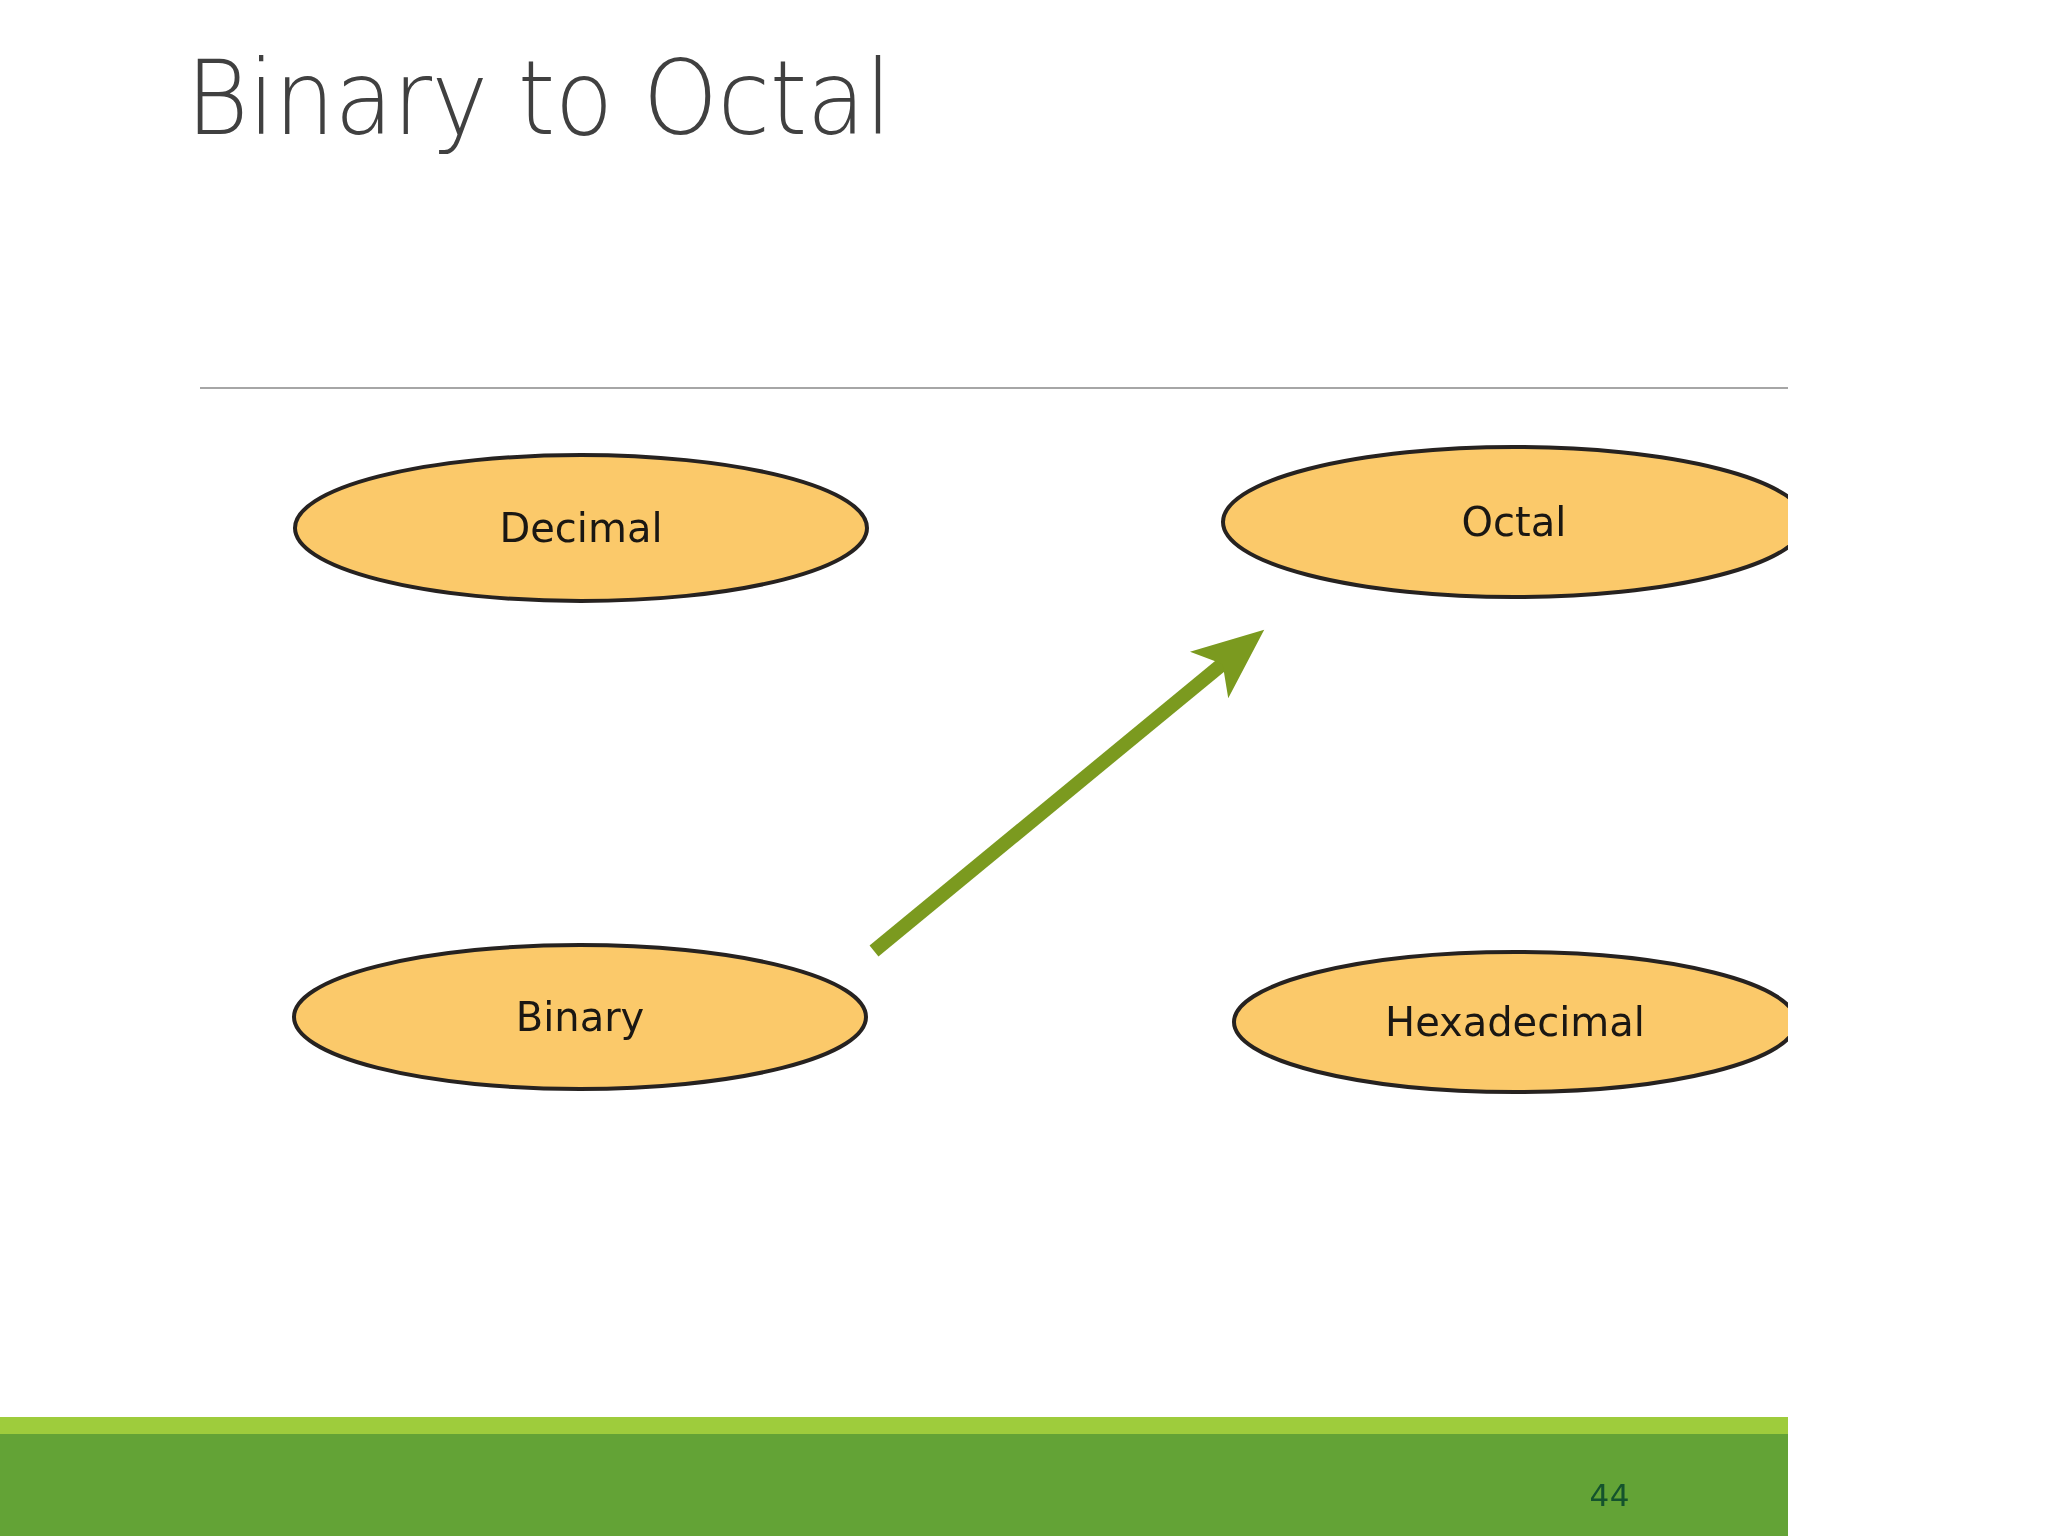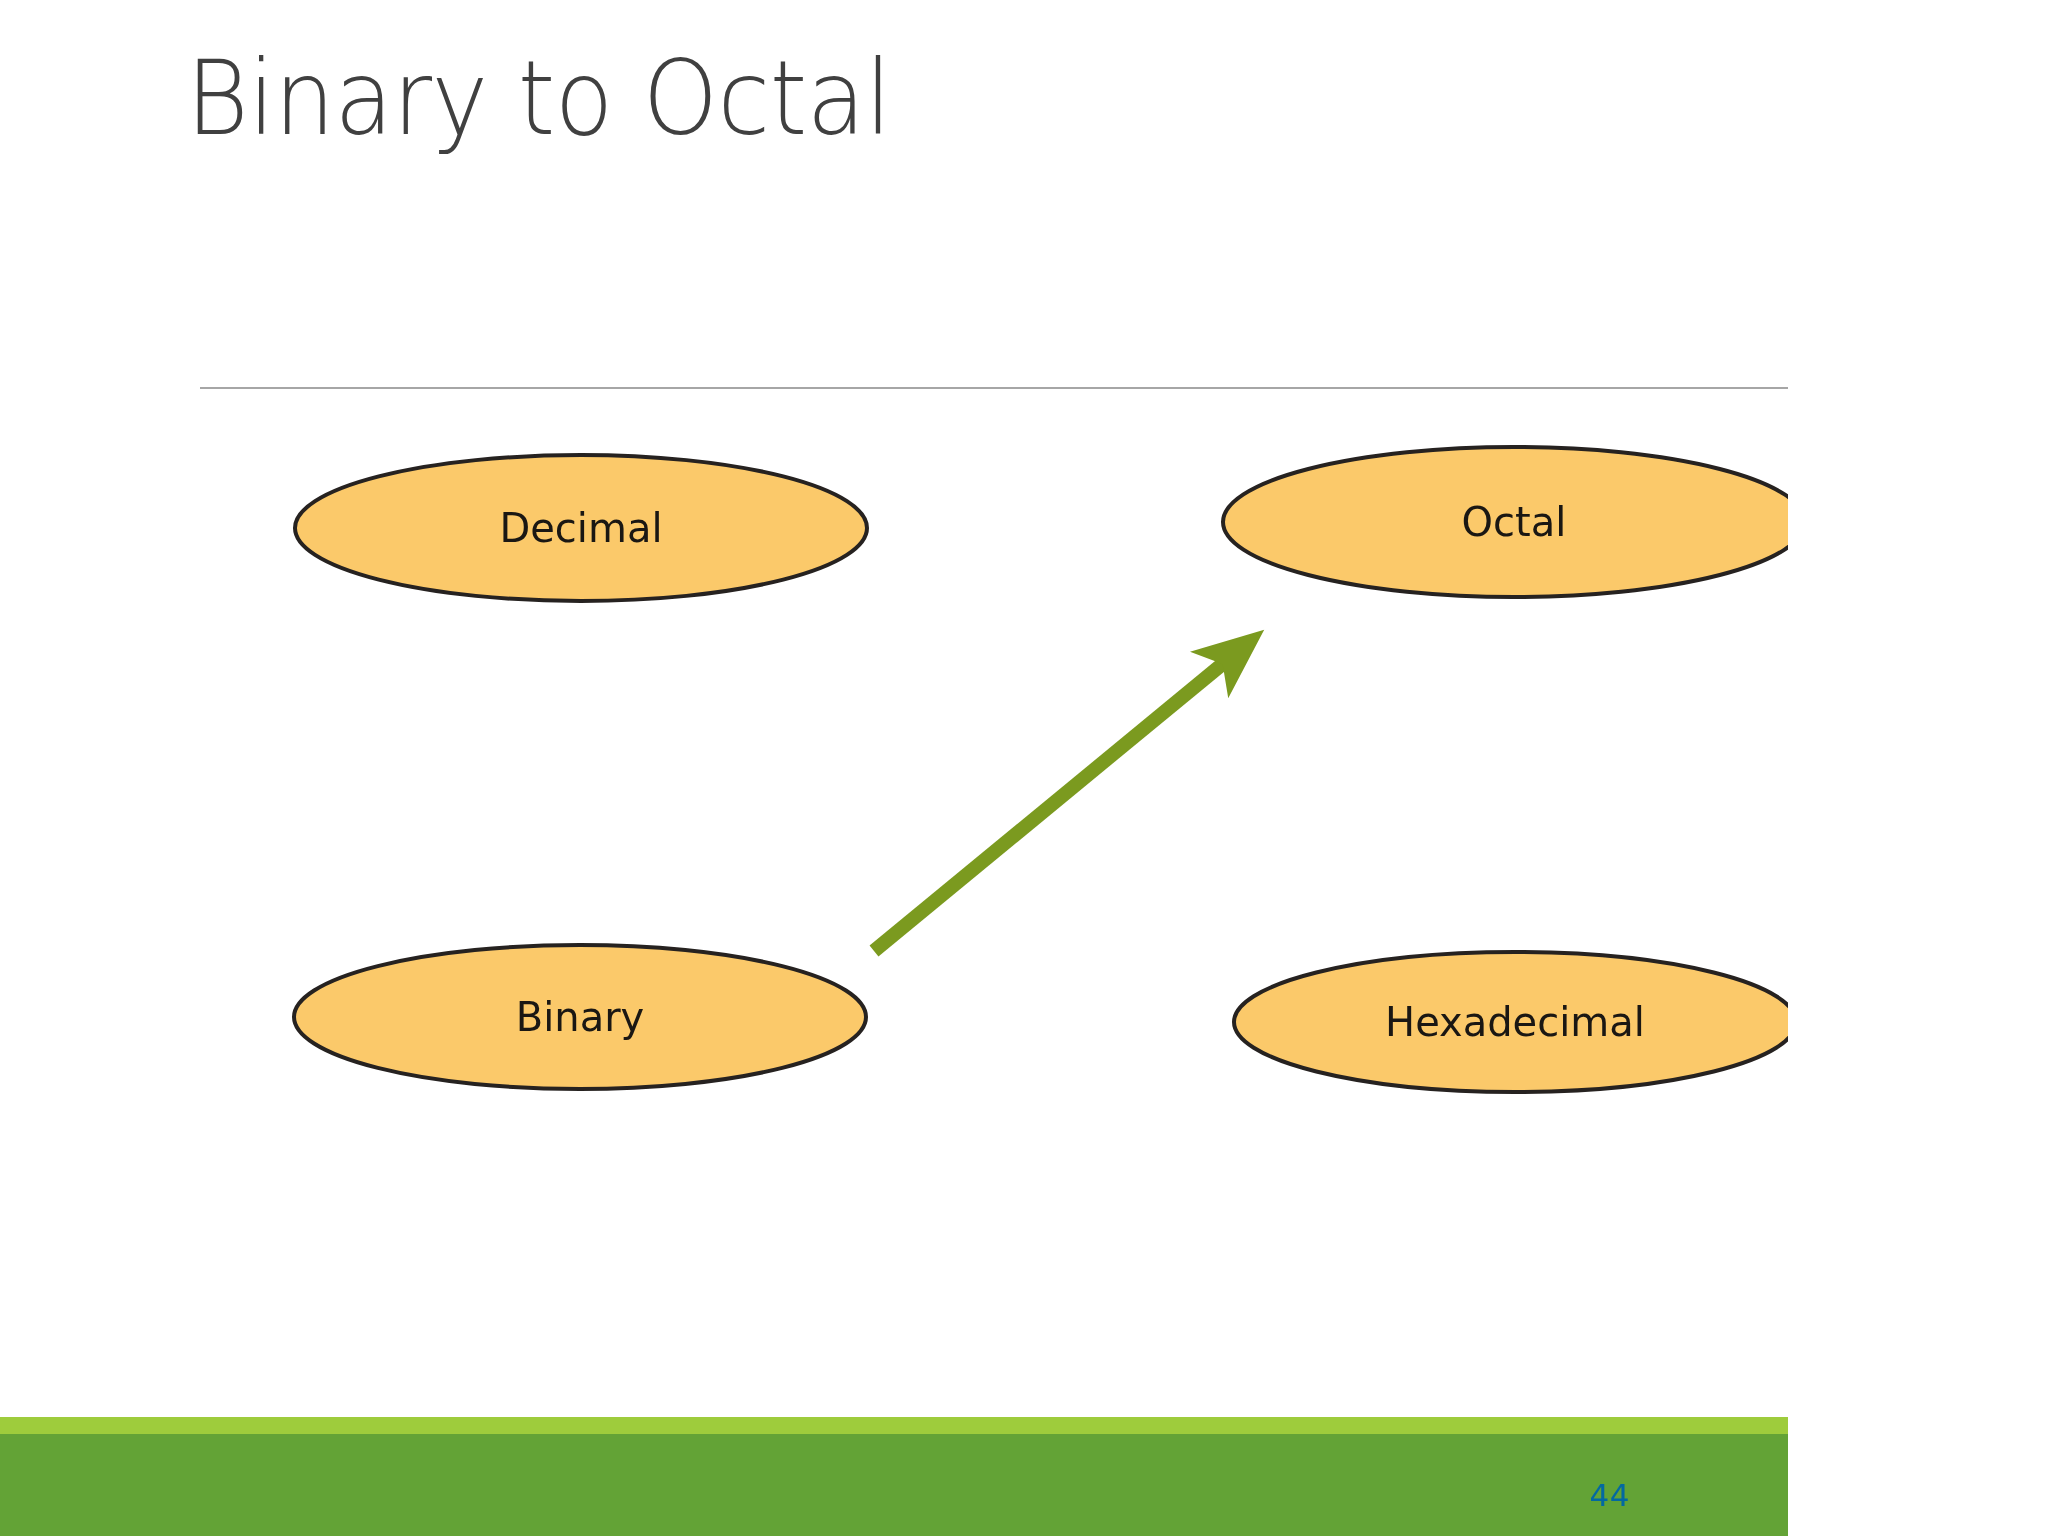--- a/index.html
+++ b/index.html
@@ -84,21 +84,21 @@
     height: 102px;
     background: #63a336;
   }
   .page-number {
     position: absolute;
     right: 158px;
     top: 1477px;
     font-family: "DejaVu Sans", "Liberation Sans", sans-serif;
     font-size: 31px;
     font-weight: 400;
-    color: #0369a1;
+    color: #14532d;
     letter-spacing: 0.5px;
   }
 </style>
 </head>
 <body>
 
 <div class="slide">
 
   <div class="slide-title">Binary to Octal</div>
 

